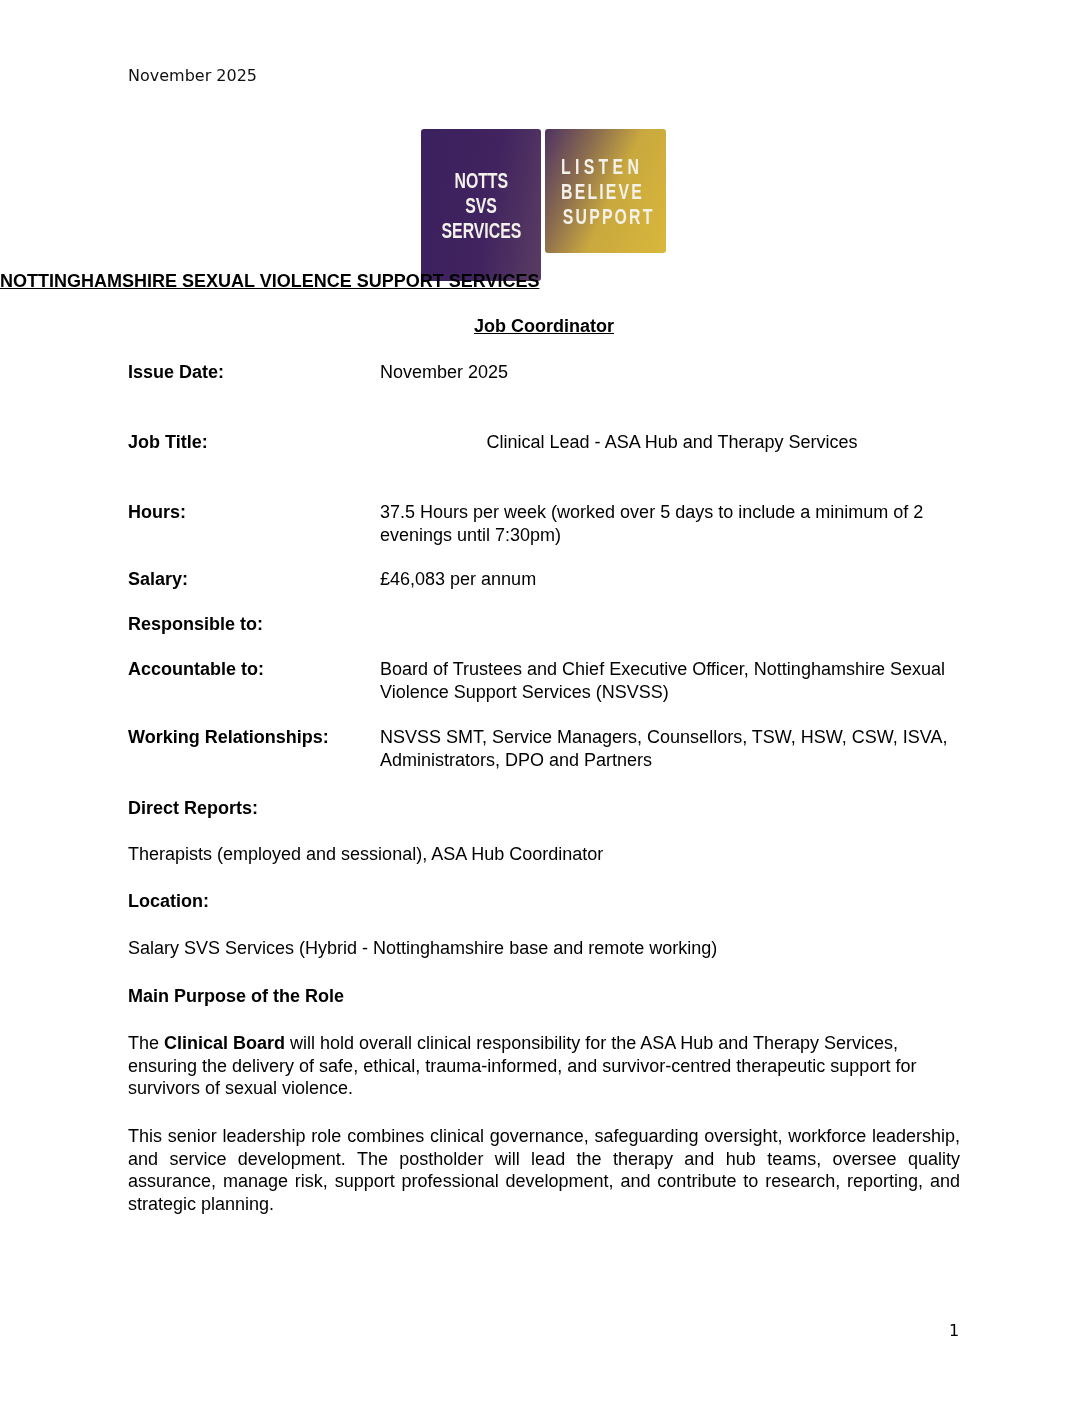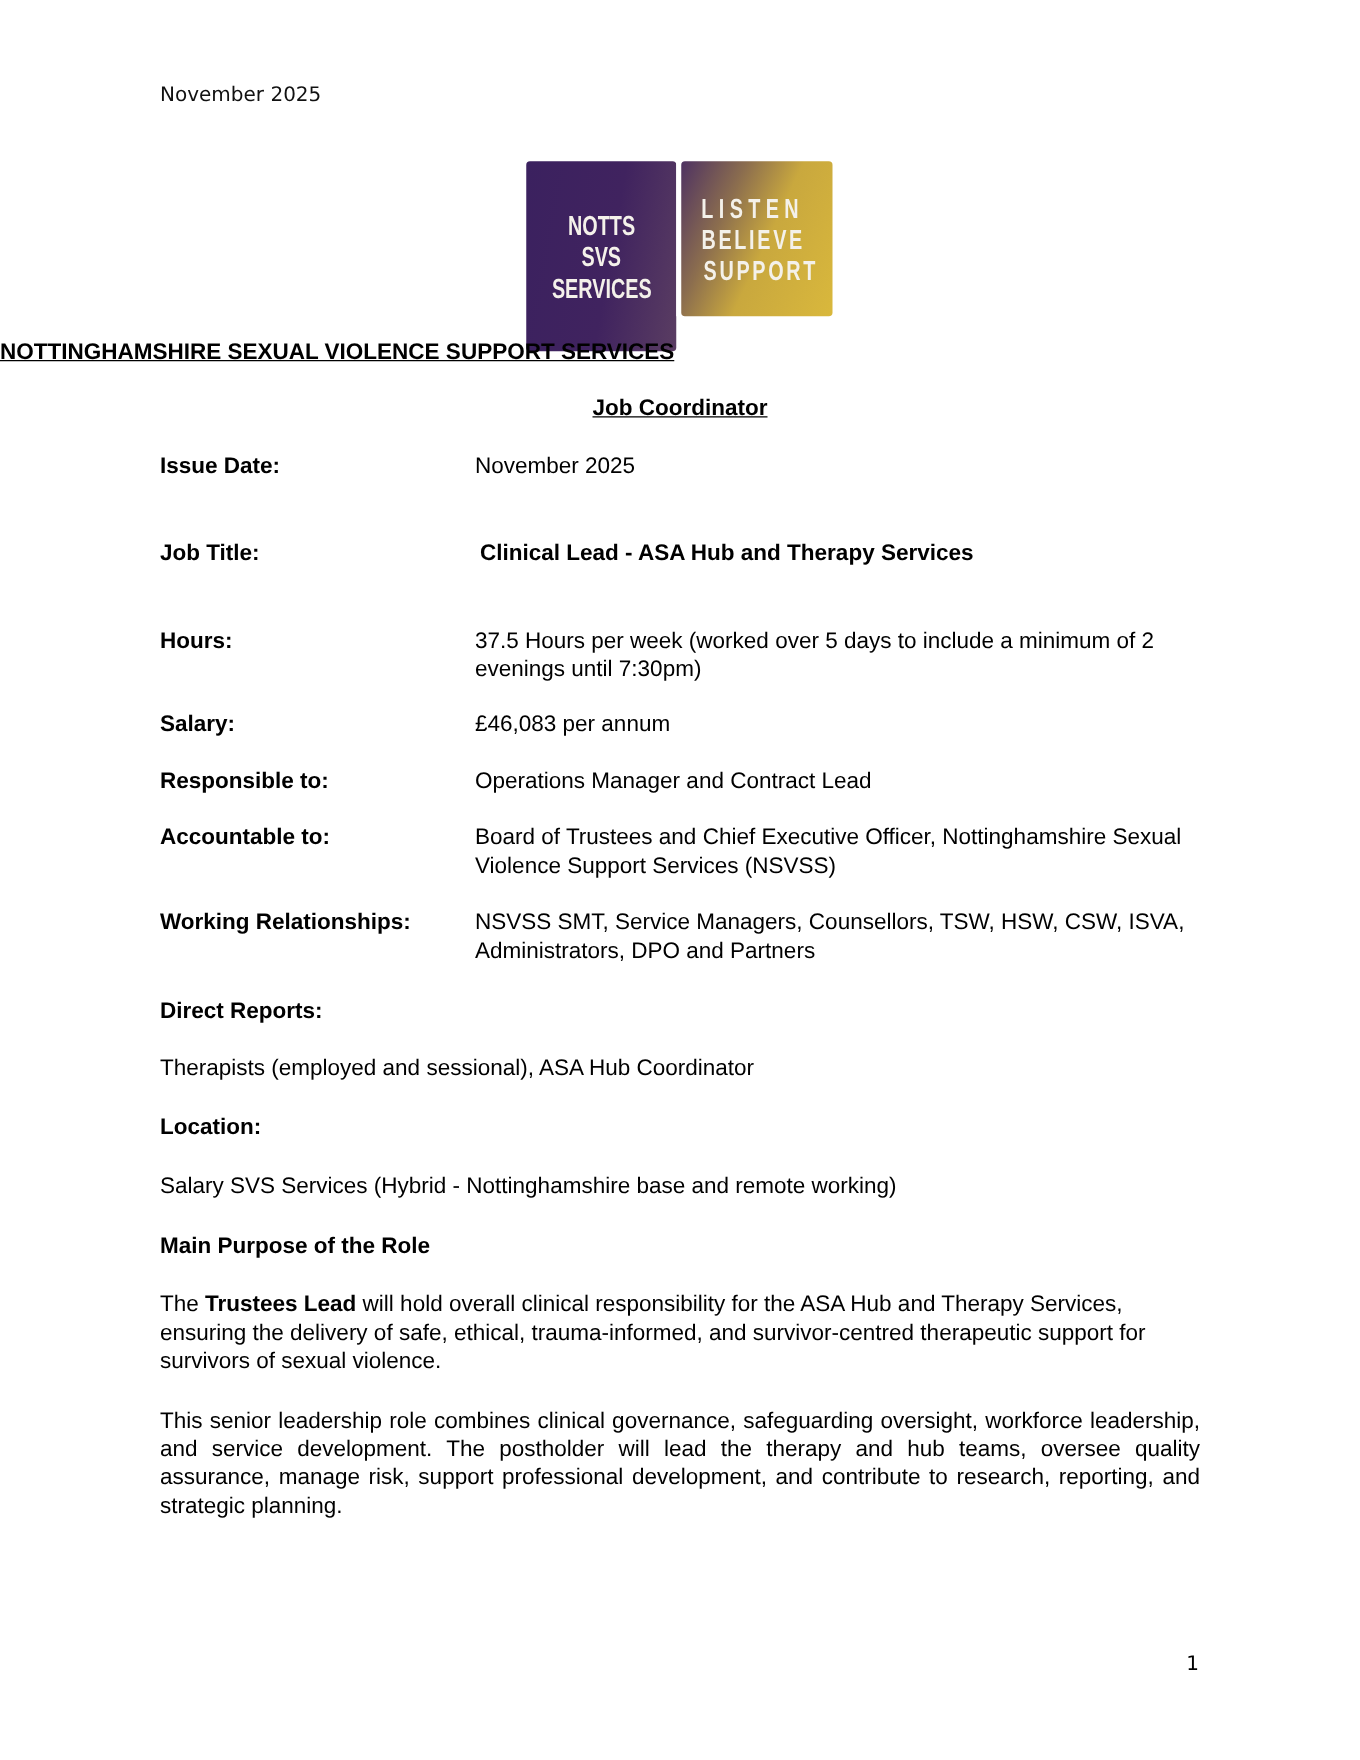--- a/index.html
+++ b/index.html
@@ -19,21 +19,21 @@
     .logo-right .logo-line { letter-spacing: 3px; }
     .logo-right .logo-line.wide { letter-spacing: 6px; }
 
     .doc { font-family: "Liberation Sans", sans-serif; font-size: 18px; color: #000; }
     .title { position: absolute; left: 0; width: 1088px; text-align: left; top: 271px; font-weight: bold; text-decoration: underline; }
     .subtitle { position: absolute; left: 0; width: 1088px; text-align: center; top: 316px; font-weight: bold; text-decoration: underline; }
 
     .row { position: absolute; left: 128px; width: 832px; display: flex; line-height: 23px; }
     .row .label { width: 252px; font-weight: bold; flex: none; }
     .row .value { flex: 1; }
-    .row .value.bold { font-weight: bold; padding-left: 4px; }
+    .row .value.bold { font-weight: normal; padding-left: 4px; text-align: center; }
 
     .block { position: absolute; left: 128px; width: 832px; line-height: 23px; }
     .block.bold { font-weight: bold; }
     .para { position: absolute; left: 128px; width: 832px; line-height: 22.5px; }
     .para.justify { text-align: justify; }
     .page-num { position: absolute; left: 949px; top: 1321px; font-family: "DejaVu Sans", sans-serif; font-size: 16px; }
   </style>
 </head>
 <body>
 
@@ -74,40 +74,39 @@
       <div class="value">37.5 Hours per week (worked over 5 days to include a minimum of 2 evenings until 7:30pm)</div>
     </div>
 
     <div class="row" style="top:568px;">
       <div class="label">Salary:</div>
       <div class="value">£46,083 per annum</div>
     </div>
 
     <div class="row" style="top:613px;">
       <div class="label">Responsible to:</div>
-      <div class="value">Operations Manager and Contract Lead</div>
     </div>
 
     <div class="row" style="top:658px;">
       <div class="label">Accountable to:</div>
       <div class="value">Board of Trustees and Chief Executive Officer, Nottinghamshire Sexual Violence Support Services (NSVSS)</div>
     </div>
 
     <div class="row" style="top:726px;">
       <div class="label">Working Relationships:</div>
       <div class="value">NSVSS SMT, Service Managers, Counsellors, TSW, HSW, CSW, ISVA, Administrators, DPO and Partners</div>
     </div>
 
     <div class="block bold" style="top:797px;">Direct Reports:</div>
     <div class="block" style="top:843px;">Therapists (employed and sessional), ASA Hub Coordinator</div>
 
     <div class="block bold" style="top:890px;">Location:</div>
     <div class="block" style="top:937px;">Salary SVS Services (Hybrid - Nottinghamshire base and remote working)</div>
 
     <div class="block bold" style="top:985px;">Main Purpose of the Role</div>
 
-    <div class="para" style="top:1032px;"><span>The </span><b>Trustees Lead</b><span> will hold overall clinical responsibility for the ASA Hub and Therapy Services, ensuring the delivery of safe, ethical, trauma-informed, and survivor-centred therapeutic support for survivors of sexual violence.</span></div>
+    <div class="para" style="top:1032px;"><span>The </span><b>Clinical Board</b><span> will hold overall clinical responsibility for the ASA Hub and Therapy Services, ensuring the delivery of safe, ethical, trauma-informed, and survivor-centred therapeutic support for survivors of sexual violence.</span></div>
 
     <div class="para justify" style="top:1125px;">This senior leadership role combines clinical governance, safeguarding oversight, workforce leadership, and service development. The postholder will lead the therapy and hub teams, oversee quality assurance, manage risk, support professional development, and contribute to research, reporting, and strategic planning.</div>
   </div>
 
   <div class="page-num">1</div>
 </div>
 
 </body></html>

